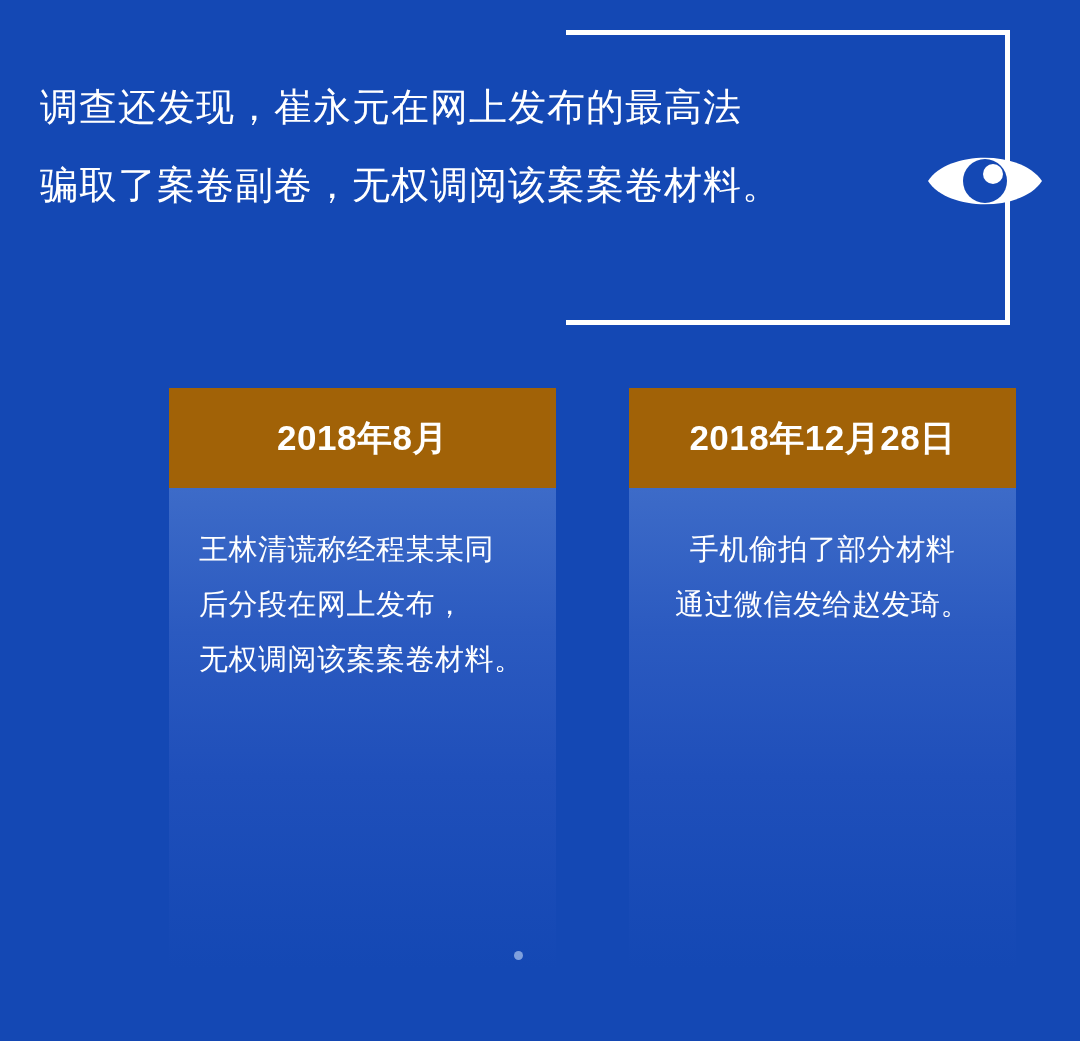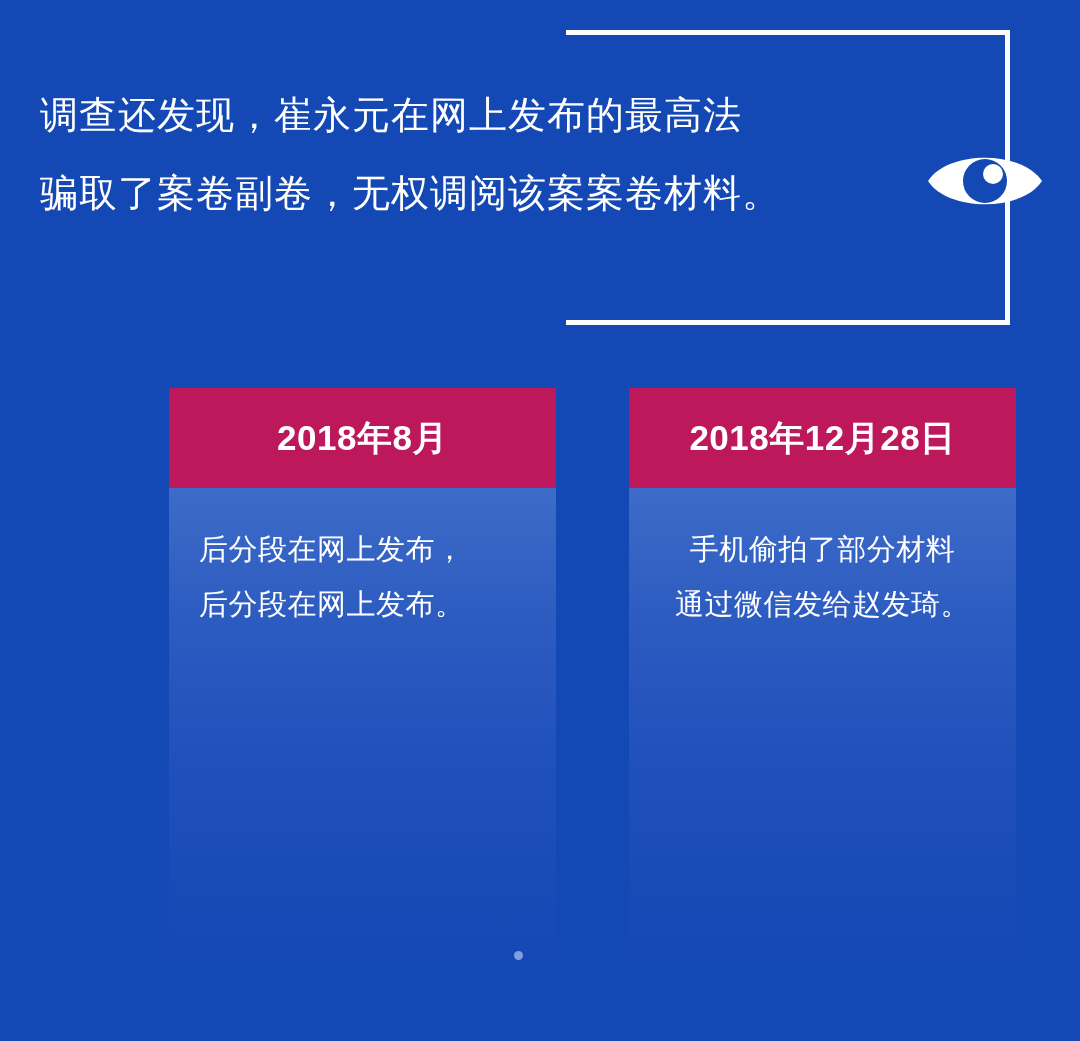--- a/index.html
+++ b/index.html
@@ -49,21 +49,21 @@
     left: 926px;
     top: 146px;
     width: 118px;
     height: 70px;
   }
 
   
   .headline {
     position: absolute;
     left: 40px;
-    top: 76px;
+    top: 68px;
     width: 880px;
     color: #ffffff;
     font-size: 38px;
     line-height: 78px;
     letter-spacing: 1px;
     font-weight: 400;
   }
   .headline .line {
     display: block;
     white-space: pre;
@@ -80,21 +80,21 @@
   .card {
     position: absolute;
     top: 0;
     width: 387px;
   }
   .card-left { left: 169px; }
   .card-right { left: 629px; text-align: center; }
 
   .card-head {
     height: 100px;
-    background: #be185d;
+    background: #a16207;
     display: flex;
     align-items: center;
     justify-content: center;
   }
   .card-head-title {
     color: #ffffff;
     font-size: 35px;
     font-weight: bold;
     letter-spacing: 0.5px;
   }
@@ -146,22 +146,23 @@
   <span class="line">骗取了案卷副卷，无权调阅该案案卷材料。</span>
 </div>
 
 <div class="cards">
 
   <div class="card card-left">
     <div class="card-head">
       <span class="card-head-title">2018年8月</span>
     </div>
     <div class="card-body">
+      <span class="b-line">王林清谎称经程某某同</span>
       <span class="b-line">后分段在网上发布，</span>
-      <span class="b-line">后分段在网上发布。</span>
+      <span class="b-line">无权调阅该案案卷材料。</span>
     </div>
   </div>
 
   <div class="card card-right">
     <div class="card-head">
       <span class="card-head-title">2018年12月28日</span>
     </div>
     <div class="card-body">
       <span class="b-line">手机偷拍了部分材料</span>
       <span class="b-line">通过微信发给赵发琦。</span>

